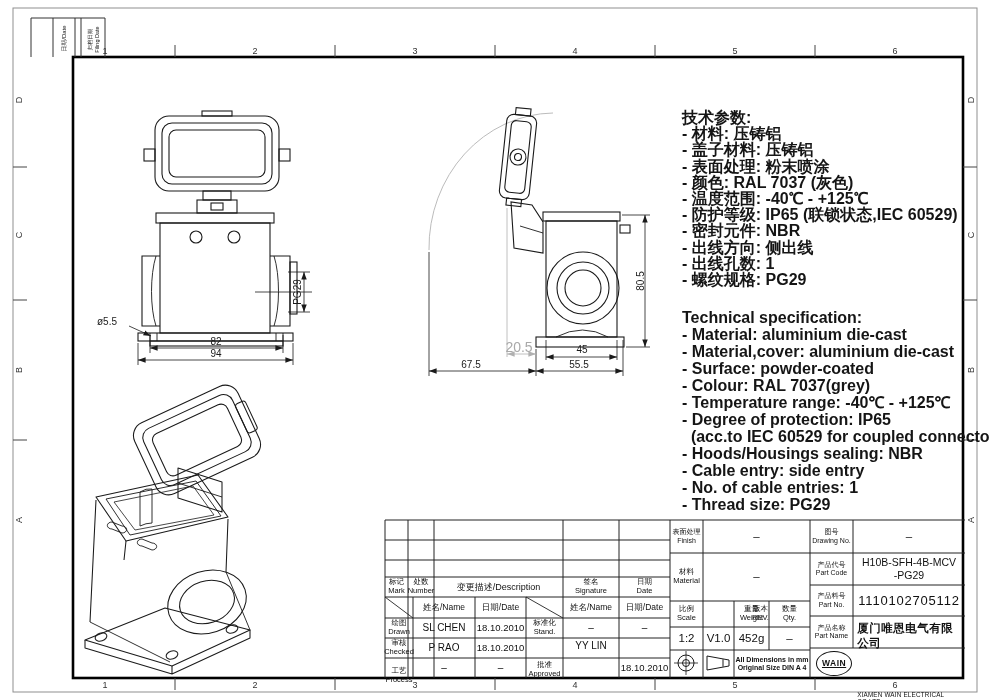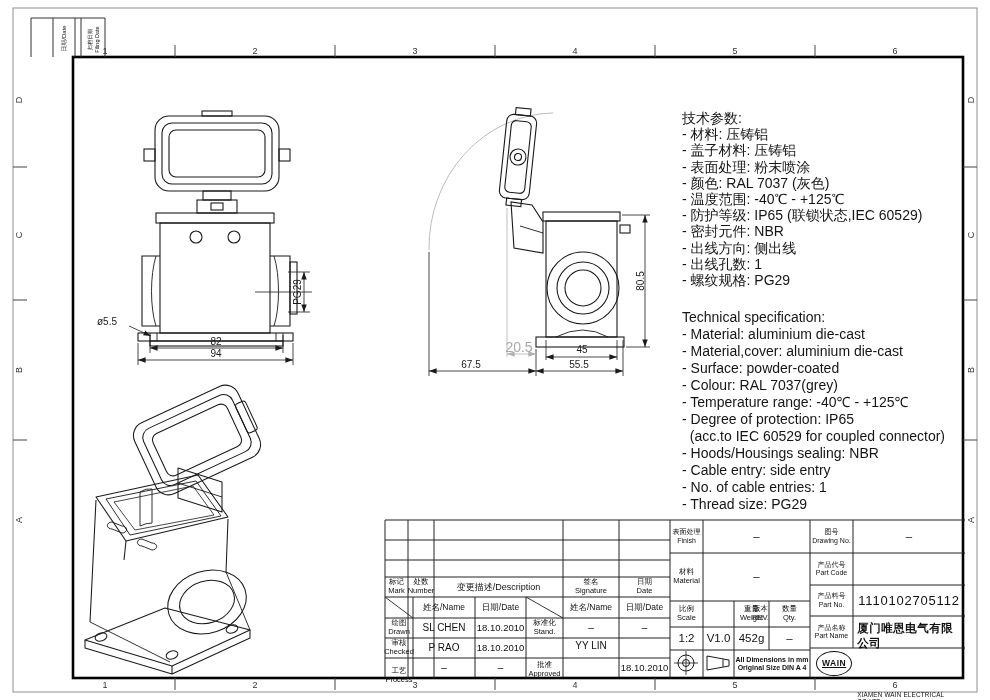--- a/index.html
+++ b/index.html
@@ -10,21 +10,21 @@
   .c{position:absolute;display:flex;align-items:center;justify-content:center;
      text-align:center;white-space:pre-line;line-height:1.2;color:#111;}
   .l{font-size:7.5px;line-height:1.15;border-radius:6px;}
   .v{font-size:10px;}
   .v2{font-size:11.5px;}
   .rot{transform:rotate(-90deg);}
   .dim{position:absolute;display:flex;align-items:center;justify-content:center;
        font-size:10px;color:#1a1a1a;}
   .zone{position:absolute;display:flex;align-items:center;justify-content:center;
         font-size:9px;color:#333;}
-  .spec{position:absolute;font-size:14px;line-height:16.2px;white-space:pre;color:#151515;}
+  .spec{position:absolute;font-size:16px;line-height:16.2px;white-space:pre;color:#151515;font-weight:bold;}
   .gray{color:#a9a9a9;}
   .logo{width:38px;height:23px;border:1.6px solid #111;border-radius:50%;
         display:flex;align-items:center;justify-content:center;
         font-size:8.5px;font-weight:bold;letter-spacing:.5px;text-decoration:underline;}
   .company-cn{font-size:11.5px;font-weight:bold;letter-spacing:.5px;}
   .company-en{font-size:6.3px;letter-spacing:.2px;}
 </style>
 </head>
 <body>
 
@@ -298,20 +298,22 @@
   <div class="c v2" style="left:734px;top:627px;width:35px;height:23px;">452g</div>
   <div class="c v2" style="left:769px;top:627px;width:41px;height:23px;">–</div>
   <div class="c" style="left:734px;top:650px;width:76px;height:28px;font-size:7px;font-weight:bold;">All Dimensions in mm
 Original Size DIN A 4</div>
 
   <div class="c l" style="left:810px;top:520px;width:43px;height:33px;font-size:7px;">图号
 Drawing No.</div>
   <div class="c v2" style="left:853px;top:520px;width:112px;height:33px;">–</div>
   <div class="c l" style="left:810px;top:553px;width:43px;height:32px;font-size:7px;">产品代号
 Part Code</div>
+  <div class="c" style="left:853px;top:553px;width:112px;height:32px;font-size:10.5px;line-height:1.25;">H10B-SFH-4B-MCV
+-PG29</div>
   <div class="c l" style="left:810px;top:585px;width:43px;height:31px;font-size:7px;">产品料号
 Part No.</div>
   <div class="c" style="left:853px;top:585px;width:112px;height:31px;font-size:13px;letter-spacing:.8px;">1110102705112</div>
   <div class="c l" style="left:810px;top:616px;width:43px;height:32px;font-size:7px;">产品名称
 Part Name</div>
   <div class="c v2" style="left:853px;top:616px;width:112px;height:32px;">–</div>
 
   <div class="abs" style="left:810px;top:648px;width:155px;height:30px;display:flex;align-items:center;gap:5px;padding-left:6px;box-sizing:border-box;">
     <div class="logo">WAIN</div>
     <div style="display:flex;flex-direction:column;align-items:flex-start;gap:40px;">

